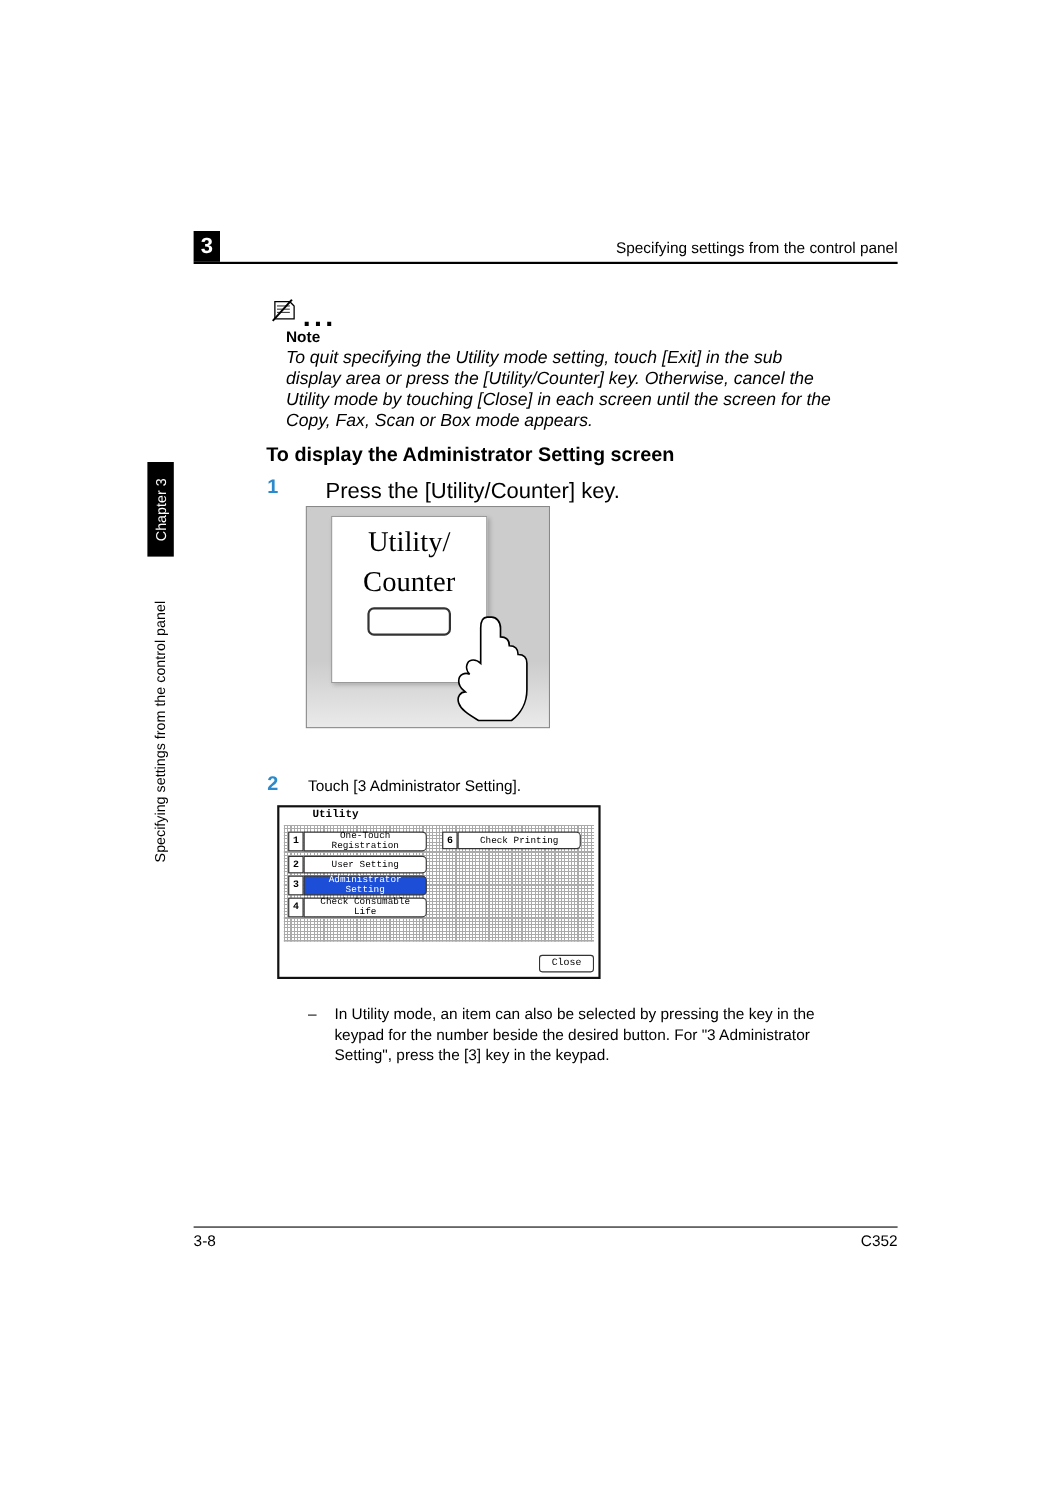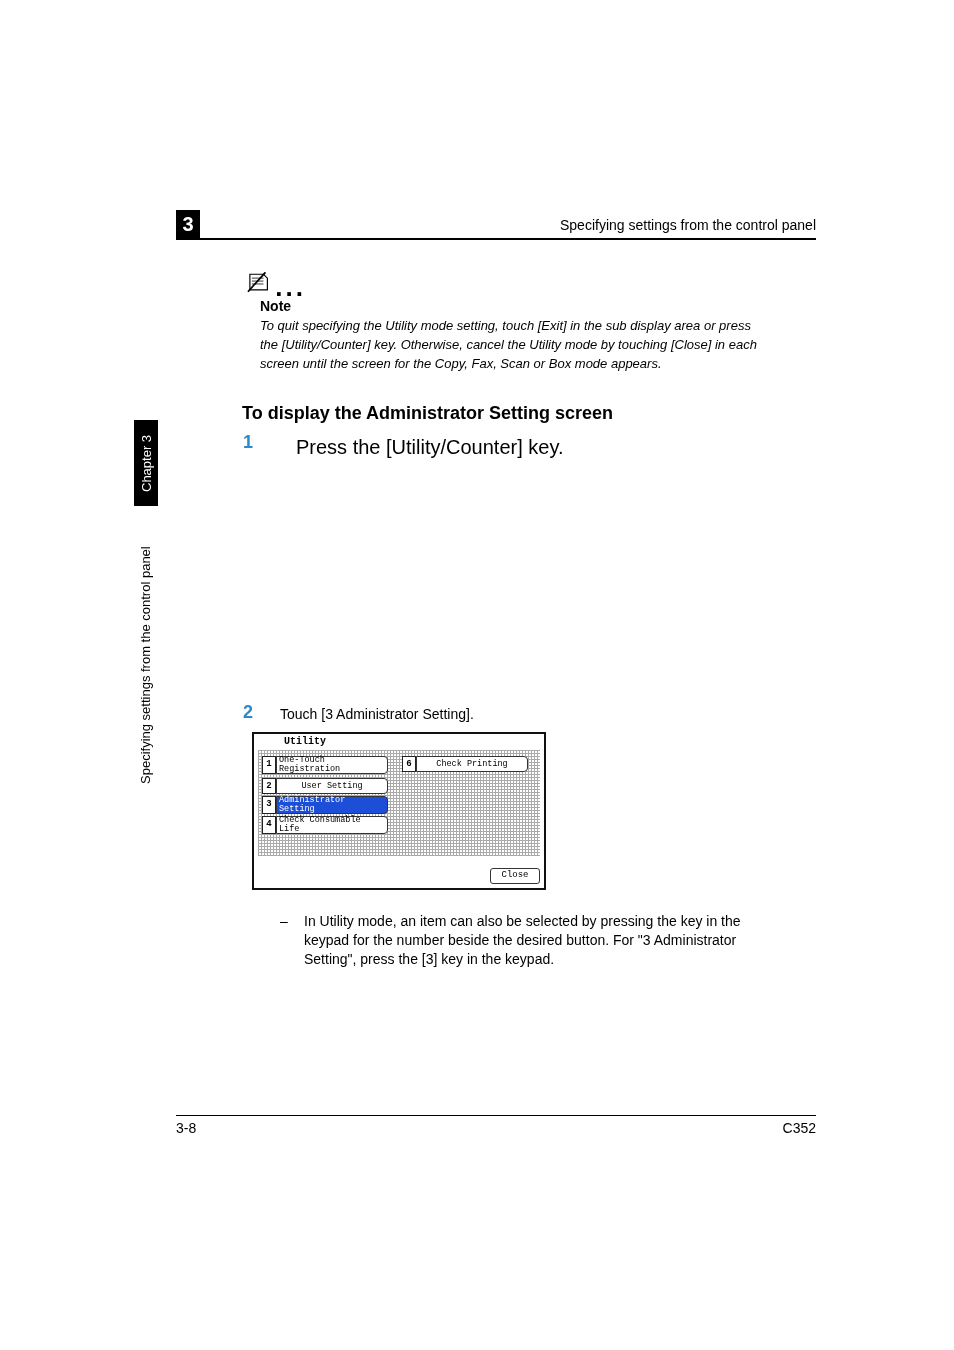--- a/index.html
+++ b/index.html
@@ -66,21 +66,21 @@
     top: 298px;
     font-weight: bold;
     font-size: 14px;
   }
   .note-text {
     position: absolute;
     left: 260px;
     top: 316px;
     width: 500px;
     font-style: italic;
-    font-size: 13px;
+    font-size: 16px;
     line-height: 19px;
   }
   .subheading {
     position: absolute;
     left: 242px;
     top: 403px;
     font-weight: bold;
     font-size: 18px;
   }
   .step1-num {
@@ -181,21 +181,21 @@
   .fig2-btn {
     position: absolute;
     background: #fff;
     border: 1px solid #333;
     font-family: "Courier New", monospace;
     font-size: 8.5px;
     line-height: 9px;
     display: flex;
     align-items: center;
     justify-content: center;
-    text-align: left;
+    text-align: center;
     border-radius: 0 4px 4px 0;
     padding: 0 2px;
   }
   .fig2-num {
     position: absolute;
     background: #fff;
     border: 1px solid #222;
     width: 12px;
     font-family: "Courier New", monospace;
     font-size: 9px;
@@ -303,20 +303,30 @@
     <span class="note-ellipsis">...</span>
   </div>
   <div class="note-label">Note</div>
   <div class="note-text">To quit specifying the Utility mode setting, touch [Exit] in the sub display area or press the [Utility/Counter] key. Otherwise, cancel the Utility mode by touching [Close] in each screen until the screen for the Copy, Fax, Scan or Box mode appears.</div>
 
   <div class="subheading">To display the Administrator Setting screen</div>
 
   <div class="step1-num">1</div>
   <div class="step1-text">Press the [Utility/Counter] key.</div>
 
+  <div class="fig1">
+    <div class="fig1-panel">
+      <div class="panel-text">Utility/</div>
+      <div class="panel-text">Counter</div>
+      <div class="panel-btn"></div>
+    </div>
+    <svg class="fig1-finger" viewBox="0 0 80 100">
+      <path d="M38 2 C34 2 32 6 32 12 L32 44 C28 40 22 40 20 44 C18 48 20 52 22 54 C18 52 12 54 12 60 C12 66 16 68 18 70 C14 70 10 74 12 80 C14 86 20 90 30 96 L60 96 C68 90 74 80 74 68 L74 44 C74 38 70 36 66 36 C66 30 62 28 58 28 C58 22 54 20 50 20 L50 12 C50 6 46 2 42 2 Z" fill="#fff" stroke="#000" stroke-width="1.5"></path>
+    </svg>
+  </div>
 
   <div class="step2-num">2</div>
   <div class="step2-text">Touch [3 Administrator Setting].</div>
 
   <div class="fig2">
     <div class="fig2-title">Utility</div>
     <div class="fig2-hatch"></div>
 
     <div class="fig2-num" style="left:8px; top:22px; height:16px;">1</div>
     <div class="fig2-btn" style="left:22px; top:22px; width:106px; height:16px;">One-Touch Registration</div>

